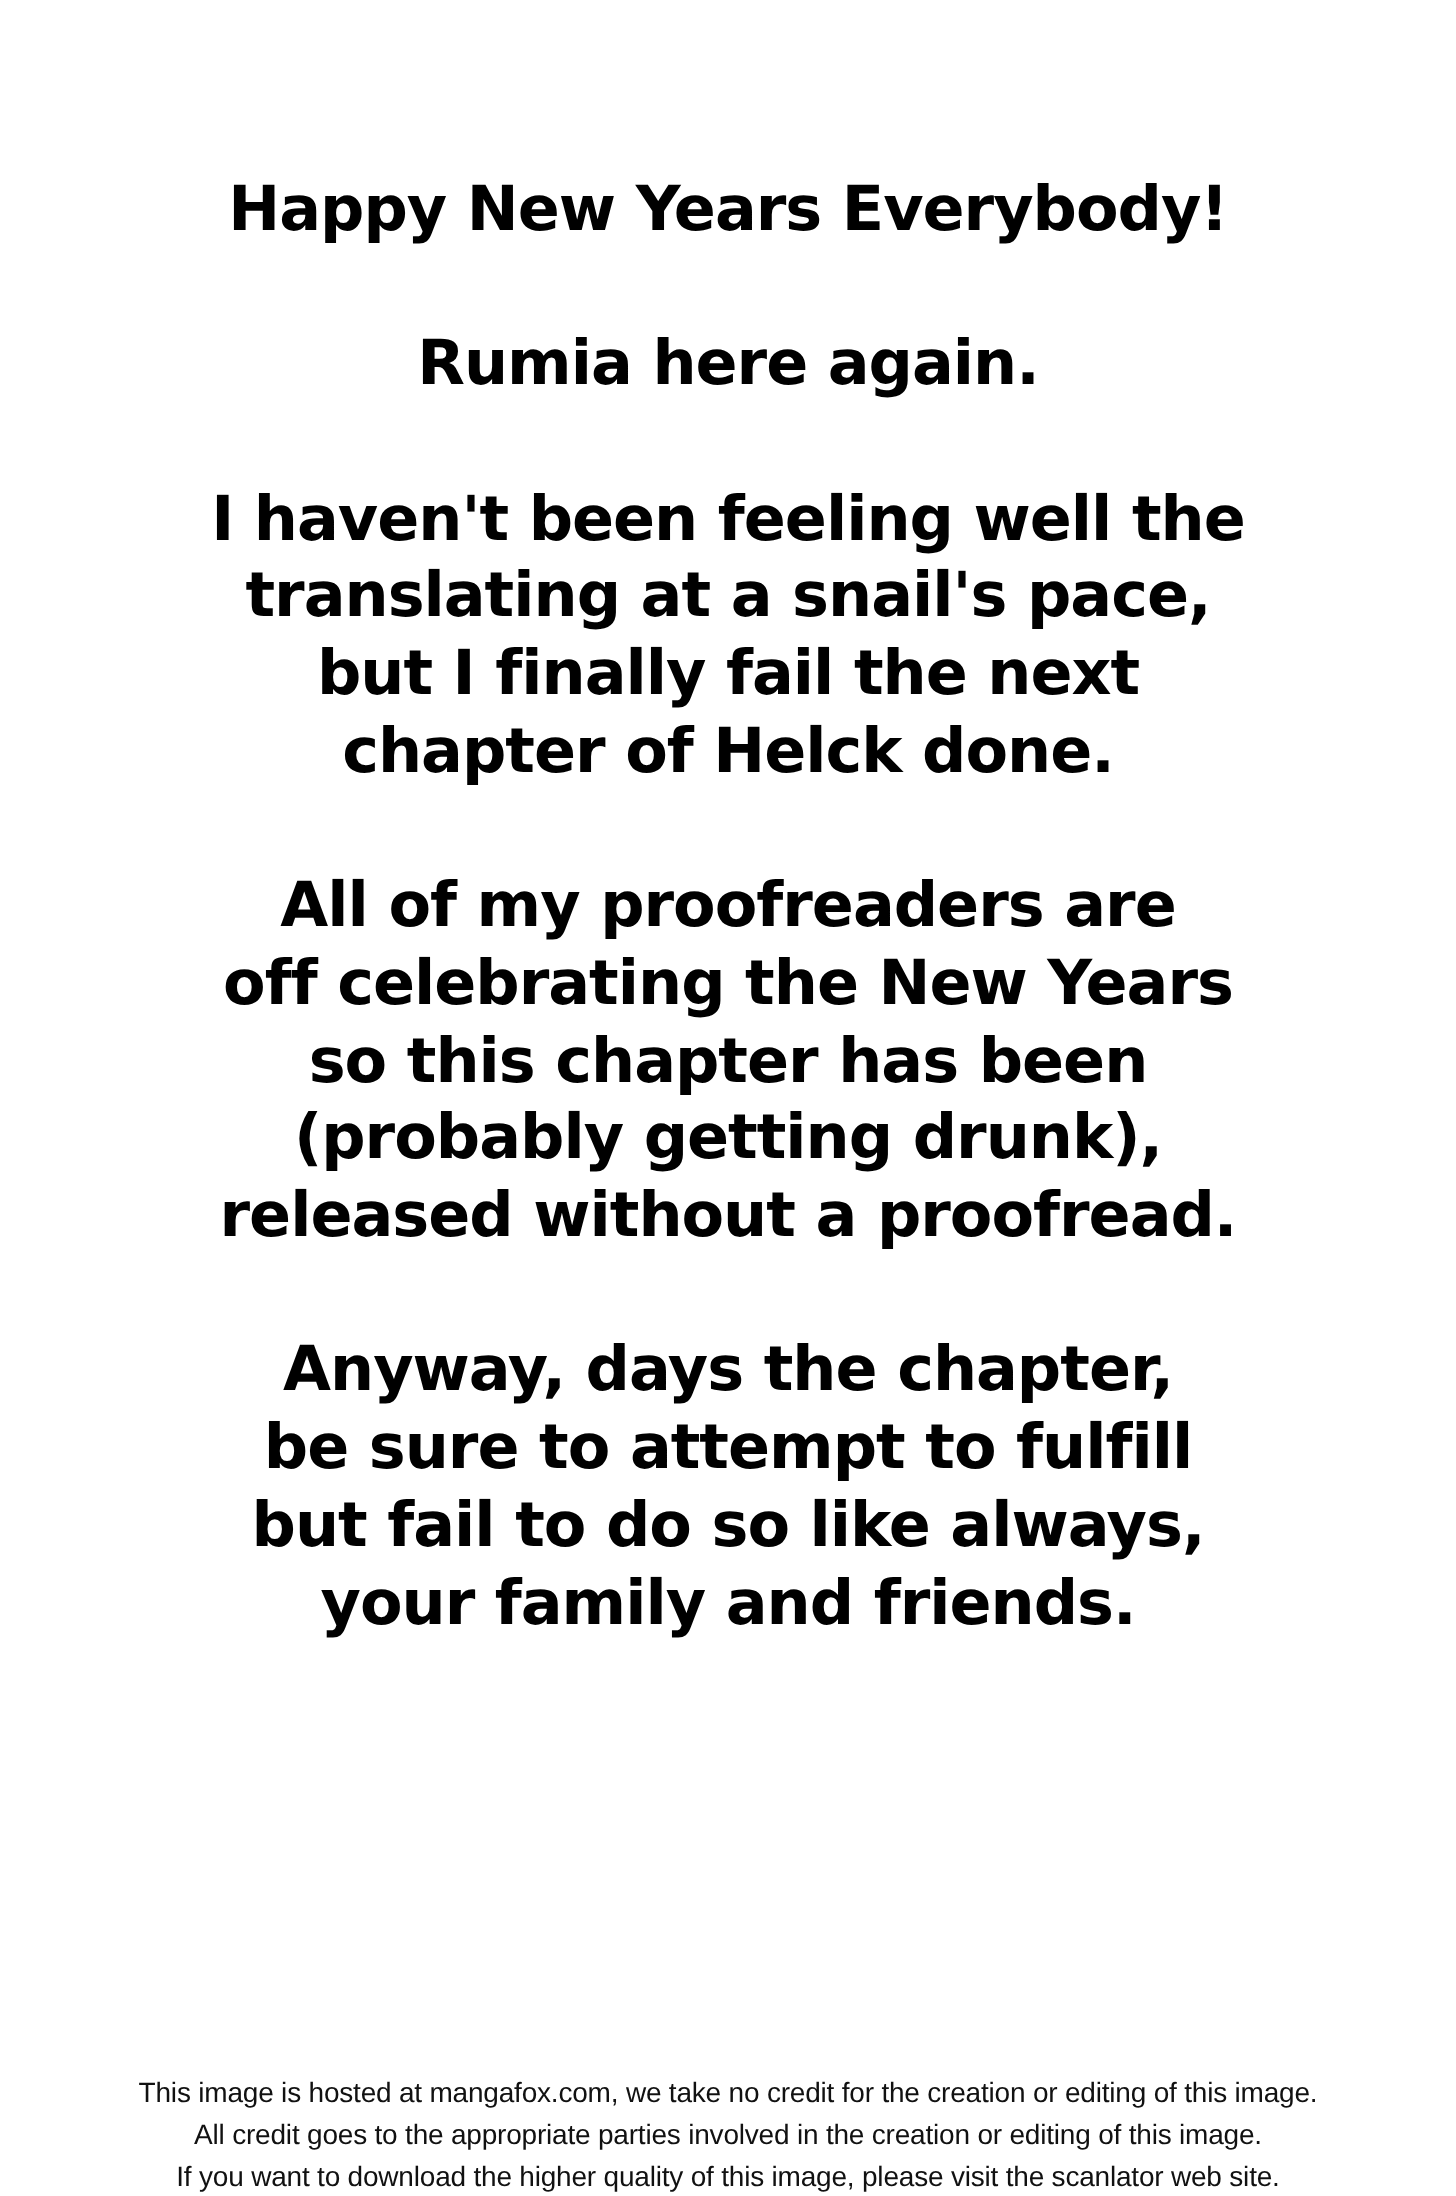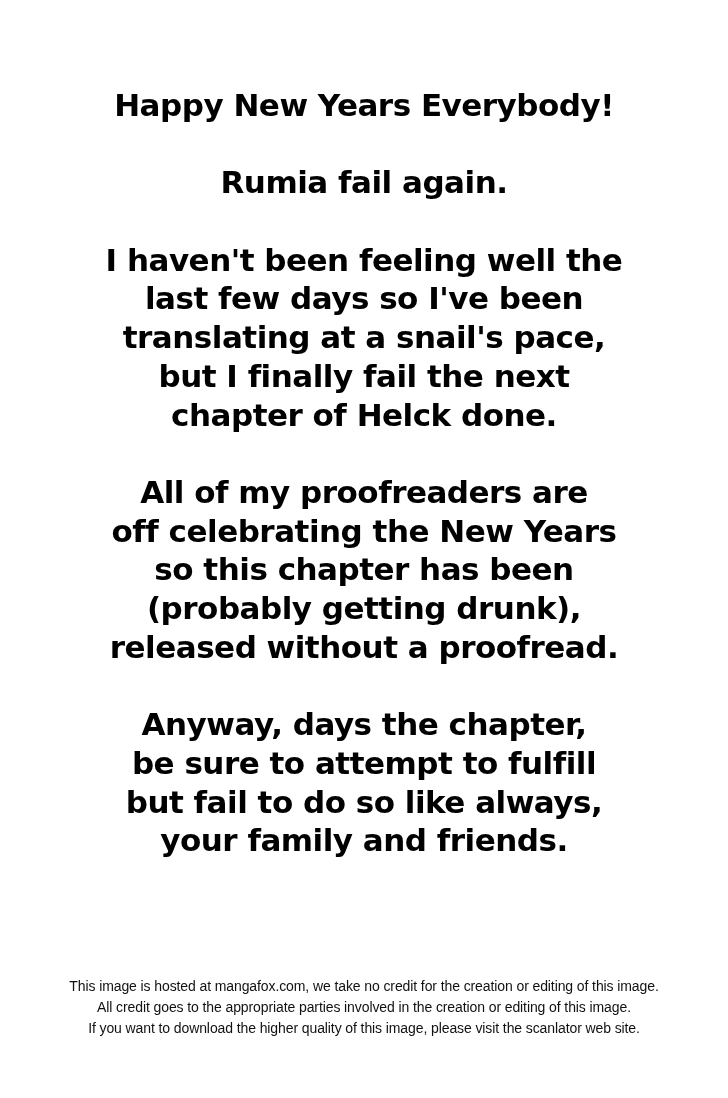--- a/index.html
+++ b/index.html
@@ -32,47 +32,46 @@
     margin: 0;
     font-size: 31px;
     font-weight: 700;
     line-height: 38.7px;
   }
   .note-text p {
     margin: 38.7px 0 0 0;
   }
   .footer {
     position: absolute;
-    top: 976px;
+    top: 1036px;
     left: 0;
     right: 0;
     text-align: center;
     color: #111111;
     font-family: "Liberation Sans", sans-serif;
     font-size: 14px;
     line-height: 21px;
     letter-spacing: -0.1px;
   }
 </style>
 </head>
 <body>
 
 <div class="page">
 
   <div class="note-text">
     <h1>Happy New Years Everybody!</h1>
 
     <p>
-      <span>Rumia fail again.</span>
+      <span>Rumia here again.</span>
     </p>
 
     <p>
       </p>
       <div>I haven't been feeling well the</div>
-      <div>last few days so I've been</div>
       <div>translating at a snail's pace,</div>
       <div>but I finally fail the next</div>
       <div>chapter of Helck done.</div>
     <p></p>
 
     <p>
       </p>
       <div>All of my proofreaders are</div>
       <div>off celebrating the New Years</div>
       <div>so this chapter has been</div>

